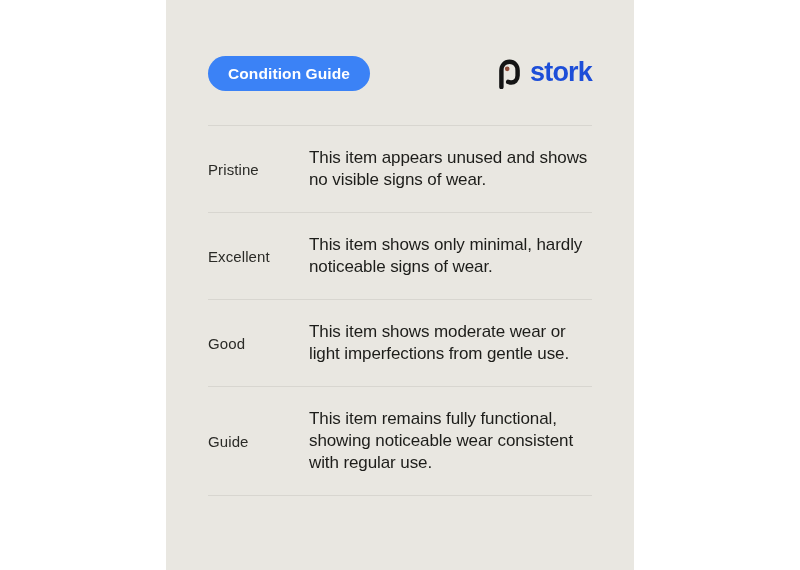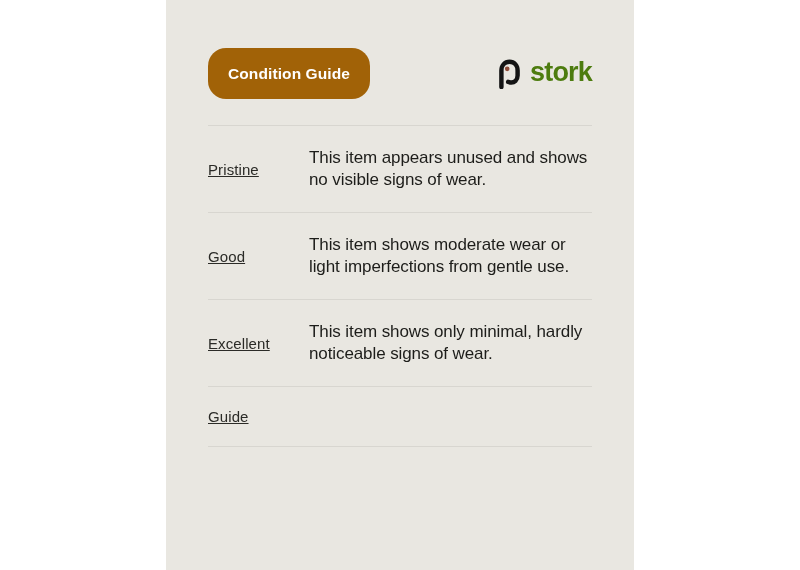--- a/index.html
+++ b/index.html
@@ -17,66 +17,65 @@
     background: #e9e7e1;
     padding: 56px 42px 0 42px;
   }
   .header {
     display: flex;
     justify-content: space-between;
     align-items: center;
     height: 35px;
   }
   .badge {
-    background: #a16207;
+    background: #3b82f6;
     color: #ffffff;
     border: none;
     border-radius: 18px;
-    height: 51px;
+    height: 35px;
     padding: 0 20px;
     font-size: 15.5px;
     font-weight: 700;
     letter-spacing: 0.1px;
     font-family: "Liberation Sans", "DejaVu Sans", sans-serif;
     display: flex;
     align-items: center;
     cursor: pointer;
   }
   .brand {
     display: flex;
     align-items: center;
     gap: 7px;
   }
   .brand svg { display: block; }
   .brand-name {
     font-size: 27px;
     font-weight: 600;
     letter-spacing: -0.8px;
-    color: #4d7c0f;
+    color: #1d4ed8;
     line-height: 1;
     padding-bottom: 3px;
   }
   .table {
     margin-top: 34px;
     border-top: 1px solid #d8d6d0;
   }
   .row {
     display: flex;
     align-items: center;
     border-bottom: 1px solid #d8d6d0;
     padding: 21px 0;
   }
   .row-label {
     width: 101px;
     flex: 0 0 101px;
     font-size: 15px;
     font-weight: 500;
     color: #2b2b27;
     letter-spacing: 0.1px;
-    text-decoration: underline;
   }
   .row-desc {
     flex: 1;
     font-size: 17px;
     line-height: 22px;
     font-weight: 400;
     color: #1d1d1a;
     letter-spacing: -0.1px;
   }
 </style>
@@ -100,27 +99,28 @@
   </div>
 
   <div class="table">
 
     <div class="row">
       <div class="row-label">Pristine</div>
       <div class="row-desc">This item appears unused and shows no visible signs of wear.</div>
     </div>
 
     <div class="row">
+      <div class="row-label">Excellent</div>
+      <div class="row-desc">This item shows only minimal, hardly noticeable signs of wear.</div>
+    </div>
+
+    <div class="row">
       <div class="row-label">Good</div>
       <div class="row-desc">This item shows moderate wear or light imperfections from gentle use.</div>
     </div>
 
     <div class="row">
-      <div class="row-label">Excellent</div>
-      <div class="row-desc">This item shows only minimal, hardly noticeable signs of wear.</div>
-    </div>
-
-    <div class="row">
       <div class="row-label">Guide</div>
+      <div class="row-desc">This item remains fully functional, showing noticeable wear consistent with regular use.</div>
     </div>
 
   </div>
 </div>
 
 </body></html>

